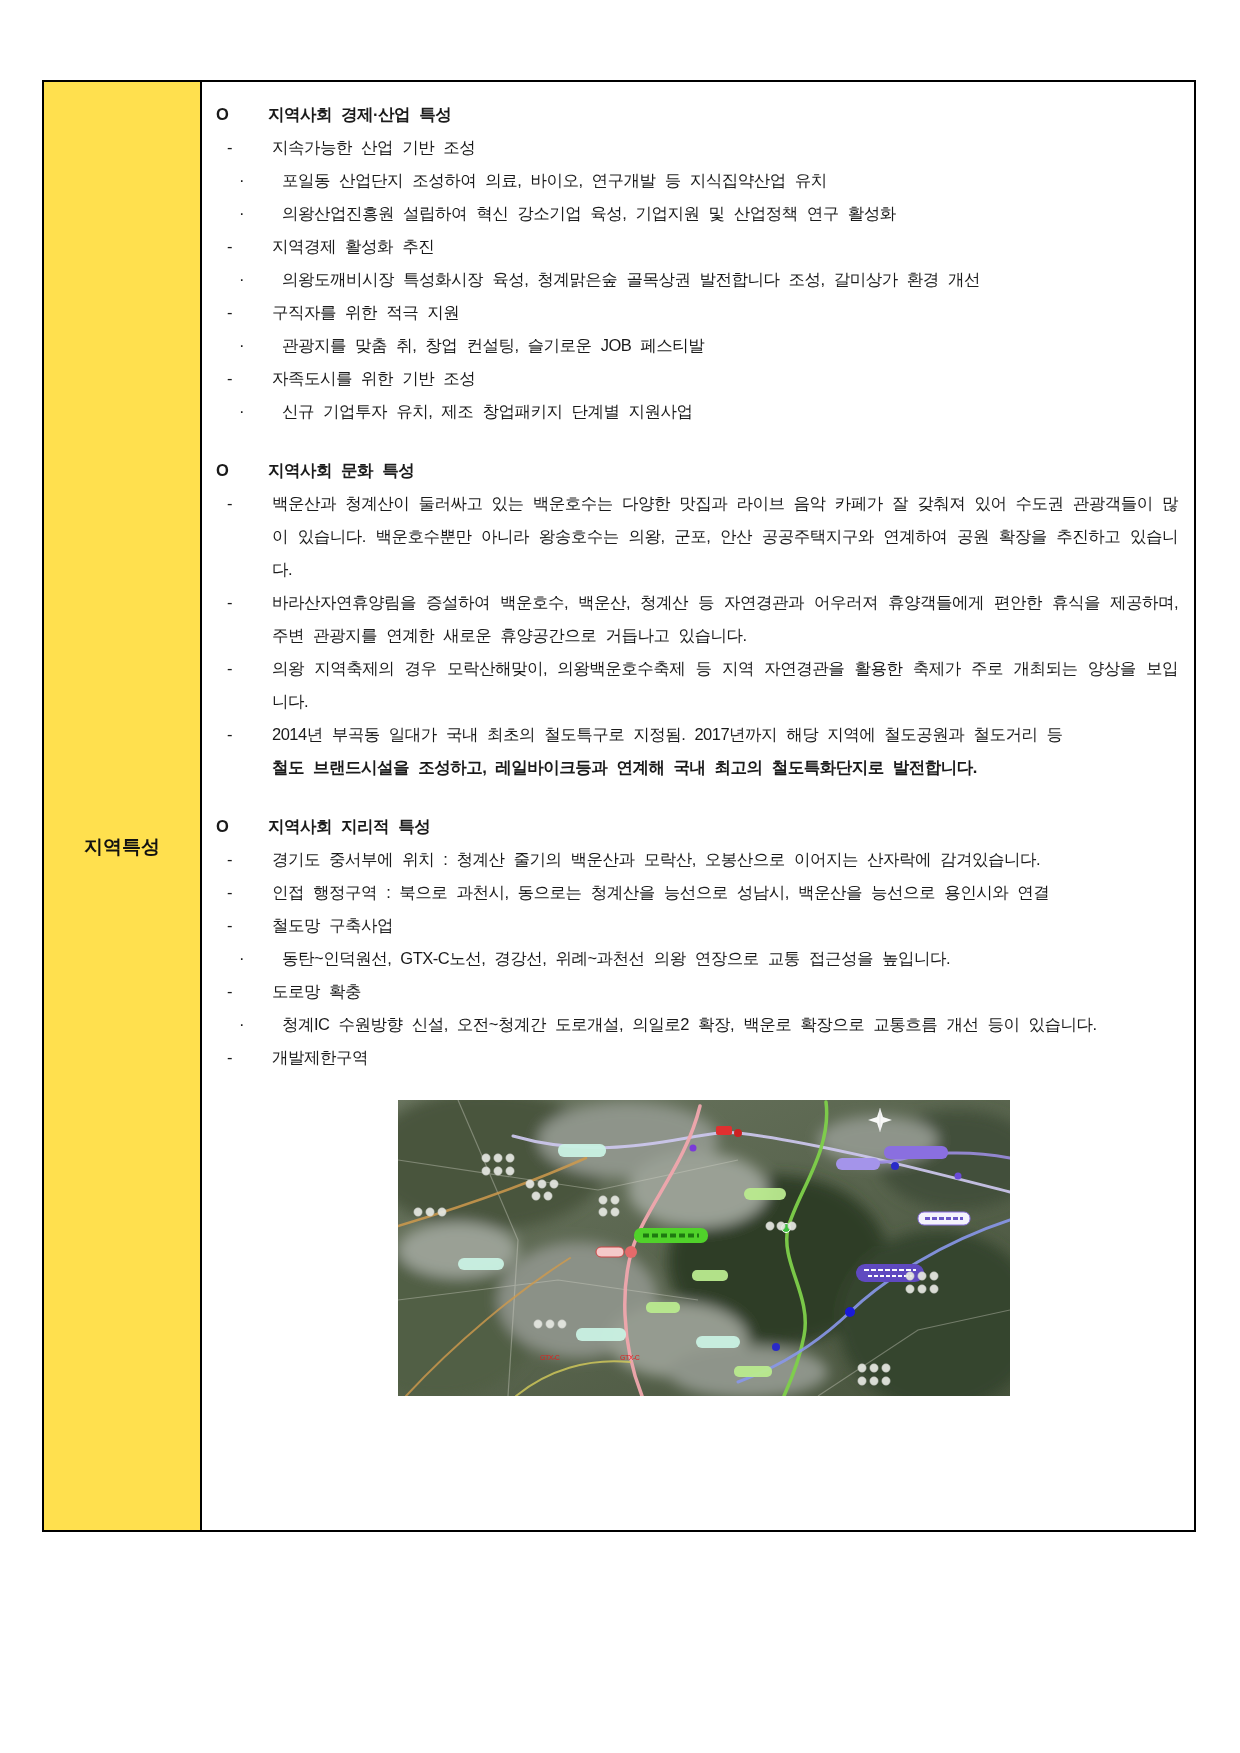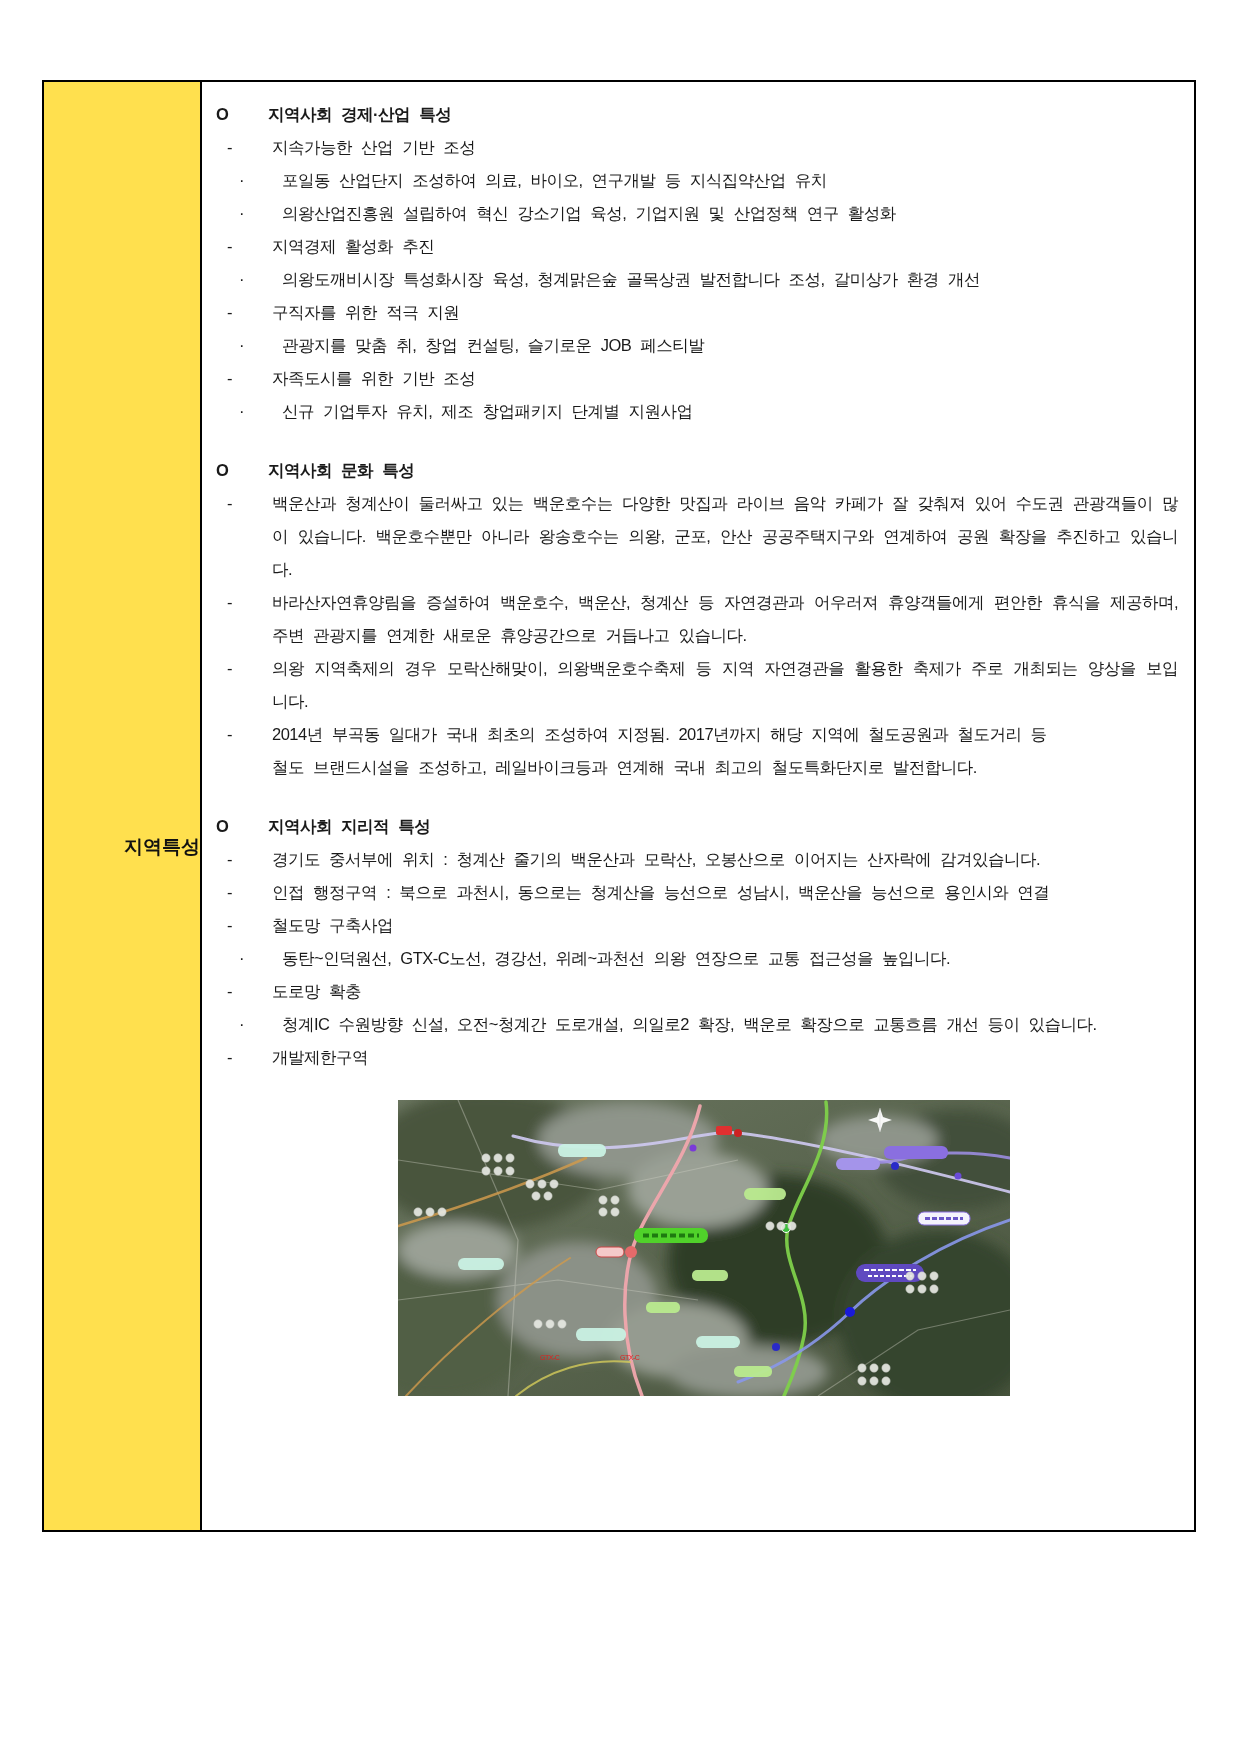--- a/index.html
+++ b/index.html
@@ -10,37 +10,37 @@
   }
   .doc-table{
     position:absolute;left:42px;top:80px;width:1154px;min-height:1452px;
     border:2px solid #000;display:flex;box-sizing:border-box;background:#fff;
   }
   .label-cell{
     width:158px;flex:none;background:#ffe04e;border-right:2px solid #000;
     position:relative;box-sizing:border-box;
   }
   .label-text{
-    position:absolute;top:752px;left:0;right:0;text-align:right;
+    position:absolute;top:752px;left:0;right:0;text-align:center;
     font-weight:bold;font-size:19px;color:#111;
   }
   .content-cell{
     flex:1;box-sizing:border-box;padding:16px 16px 30px 14px;
     font-size:16.5px;line-height:33px;letter-spacing:-0.5px;word-spacing:5px;
   }
   .sec{margin:0;}
   .sec + .sec{margin-top:26px;}
   .sec-head{display:flex;font-weight:bold;}
   .sec-head .blt{flex:none;width:24px;}
   .row{display:flex;}
   .pfx{flex:none;width:17px;}
   .r-dash{padding-left:11px;}
   .r-dot{padding-left:23px;}
   .r-dot .pfx{width:15px;}
-  .r-cont{padding-left:28px;}
+  .r-cont{padding-left:28px;font-weight:bold;}
   .r-flow .txt{text-align:justify;word-break:break-all;}
   .txt{flex:1;margin-left:28px;}
   .map-wrap{
     margin-top:26px;margin-left:182px;width:612px;height:296px;
     overflow:hidden;background:#5c6850;
   }
   .map-wrap svg{display:block;}
 </style>
 </head>
 <body>
@@ -108,21 +108,21 @@
       <div class="row r-dash r-flow">
           <span class="pfx">-</span>
           <span class="txt">바라산자연휴양림을 증설하여 백운호수, 백운산, 청계산 등 자연경관과 어우러져 휴양객들에게 편안한 휴식을 제공하며, 주변 관광지를 연계한 새로운 휴양공간으로 거듭나고 있습니다.</span>
         </div>
       <div class="row r-dash r-flow">
           <span class="pfx">-</span>
           <span class="txt">의왕 지역축제의 경우 모락산해맞이, 의왕백운호수축제 등 지역 자연경관을 활용한 축제가 주로 개최되는 양상을 보입니다.</span>
         </div>
       <div class="row r-dash">
           <span class="pfx">-</span>
-          <span class="txt">2014년 부곡동 일대가 국내 최초의 조성하여 지정됨. 2017년까지 해당 지역에 철도공원과 철도거리 등</span>
+          <span class="txt">2014년 부곡동 일대가 국내 최초의 철도특구로 지정됨. 2017년까지 해당 지역에 철도공원과 철도거리 등</span>
         </div>
       <div class="row r-cont">
           <span class="txt">철도 브랜드시설을 조성하고, 레일바이크등과 연계해 국내 최고의 철도특화단지로 발전합니다.</span>
         </div>
     </div>
 
     <div class="sec">
       <div class="sec-head">
           <span class="blt">O</span>
           <span class="txt">지역사회 지리적 특성</span>

